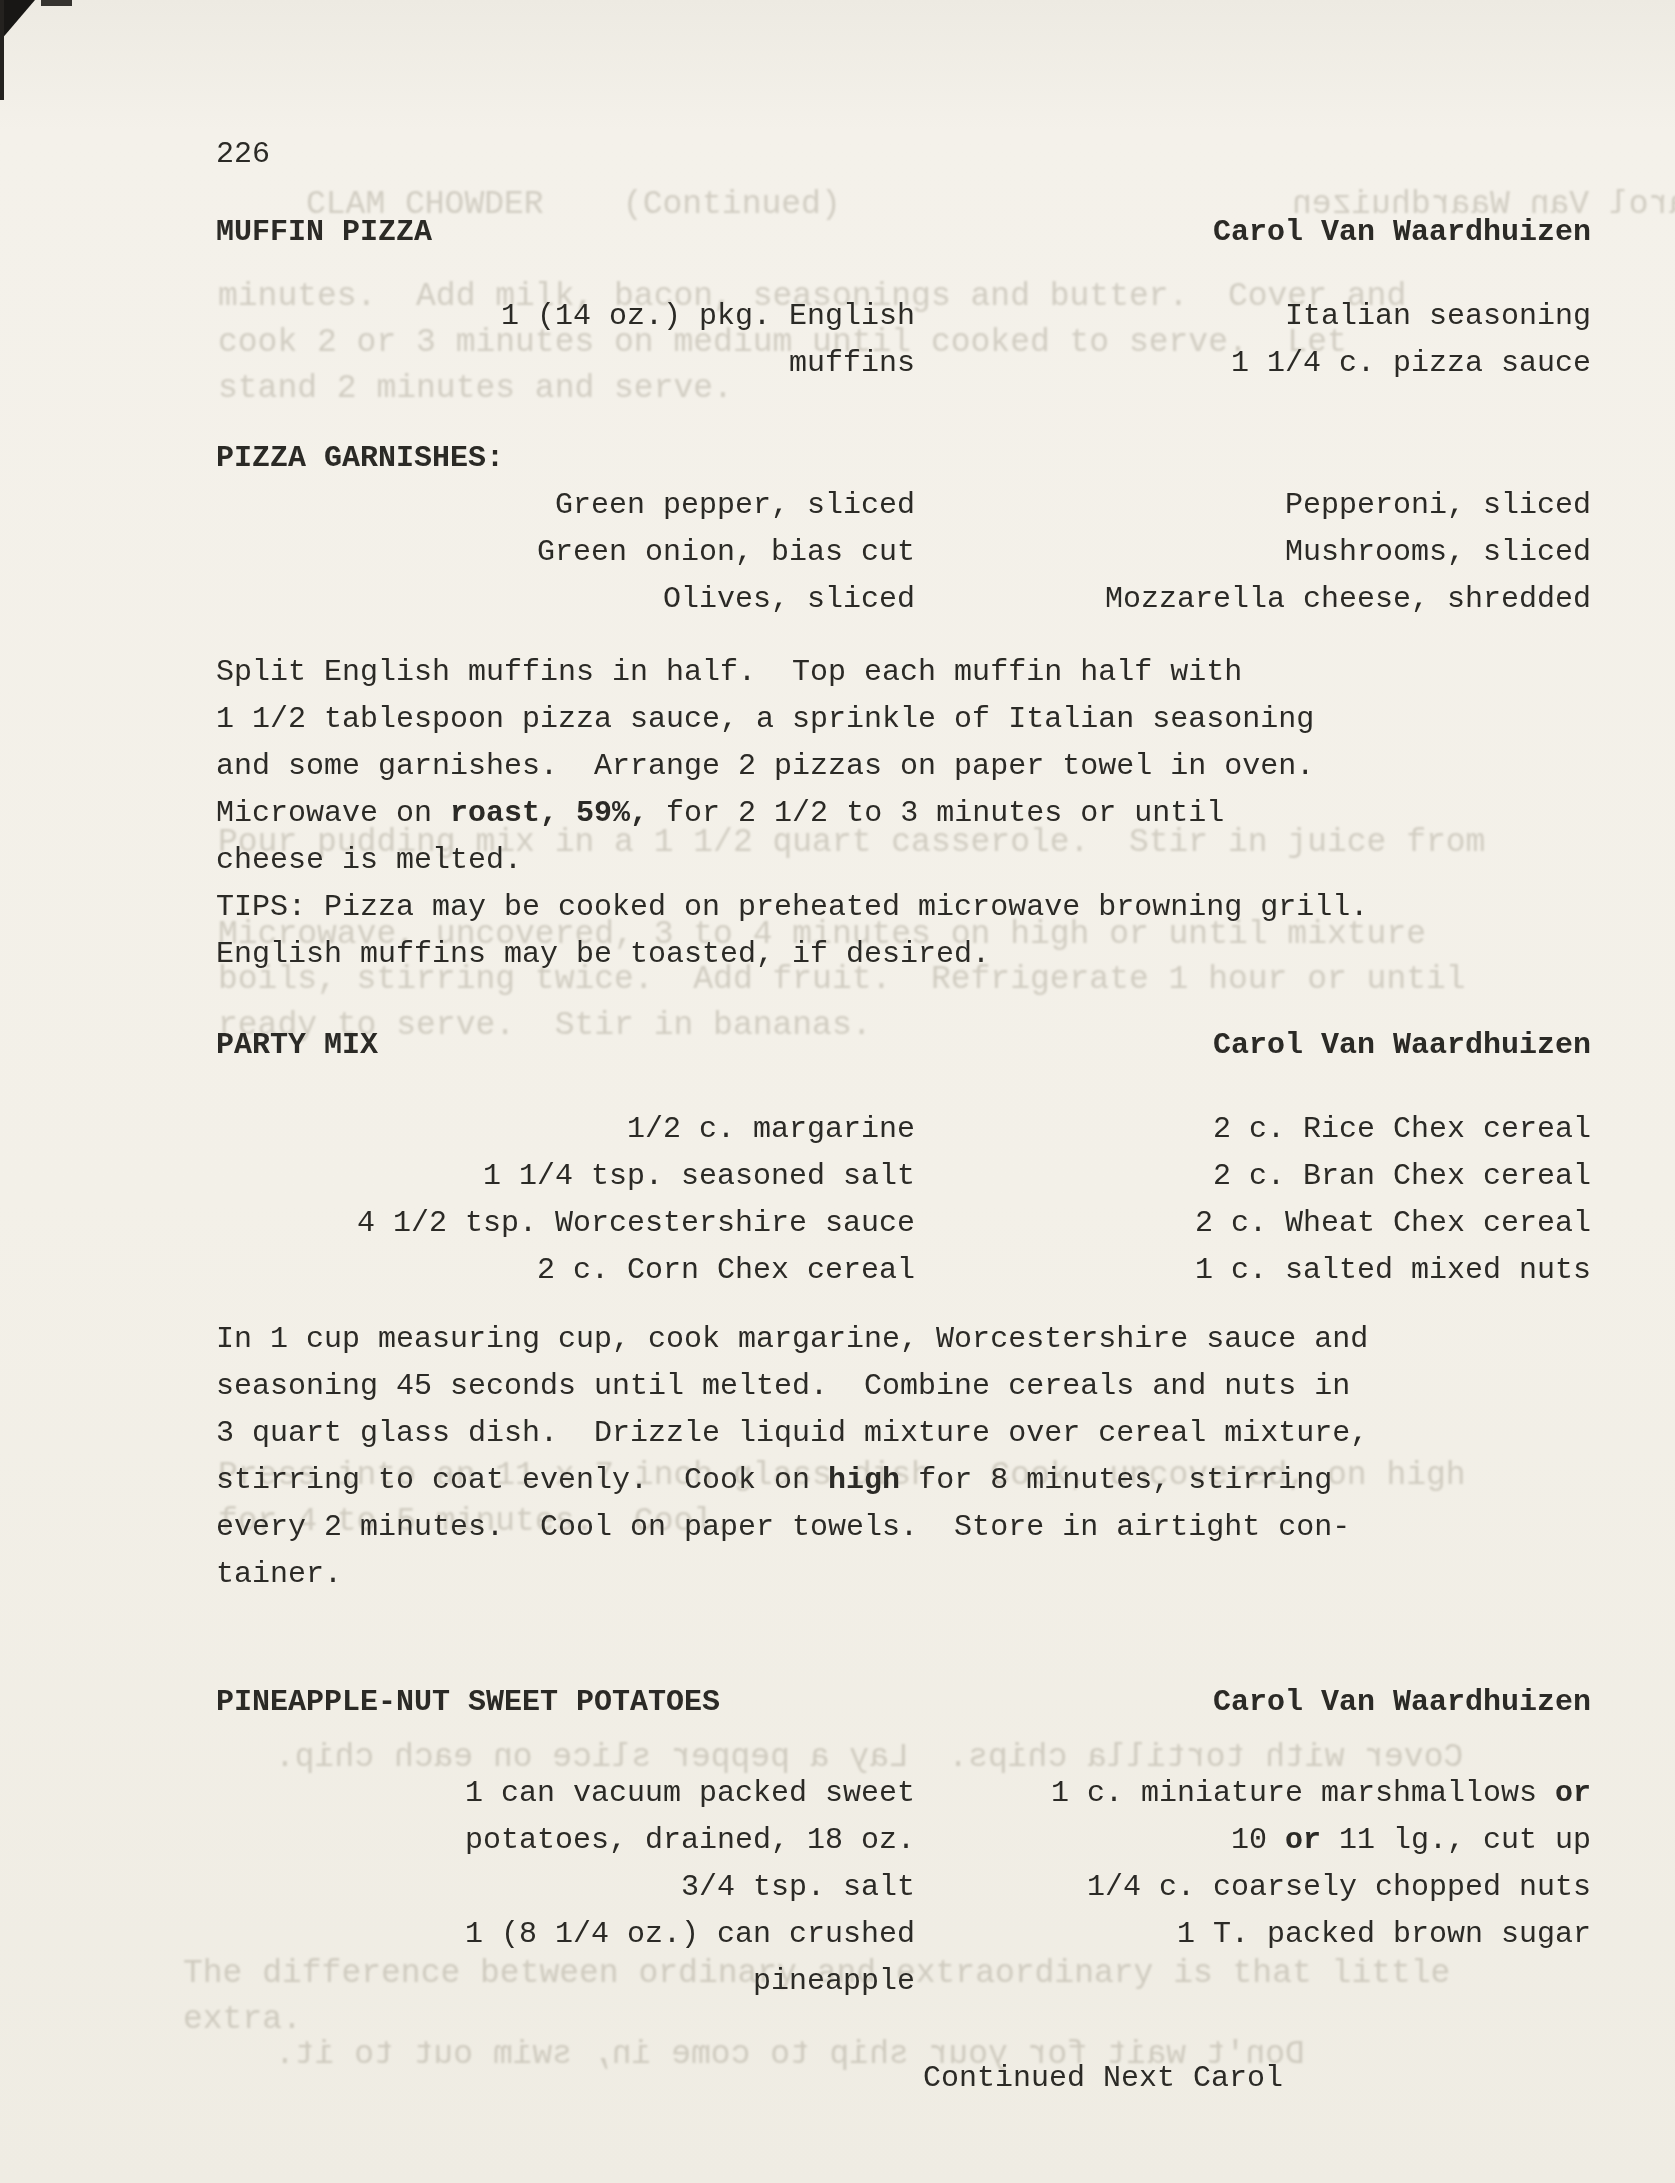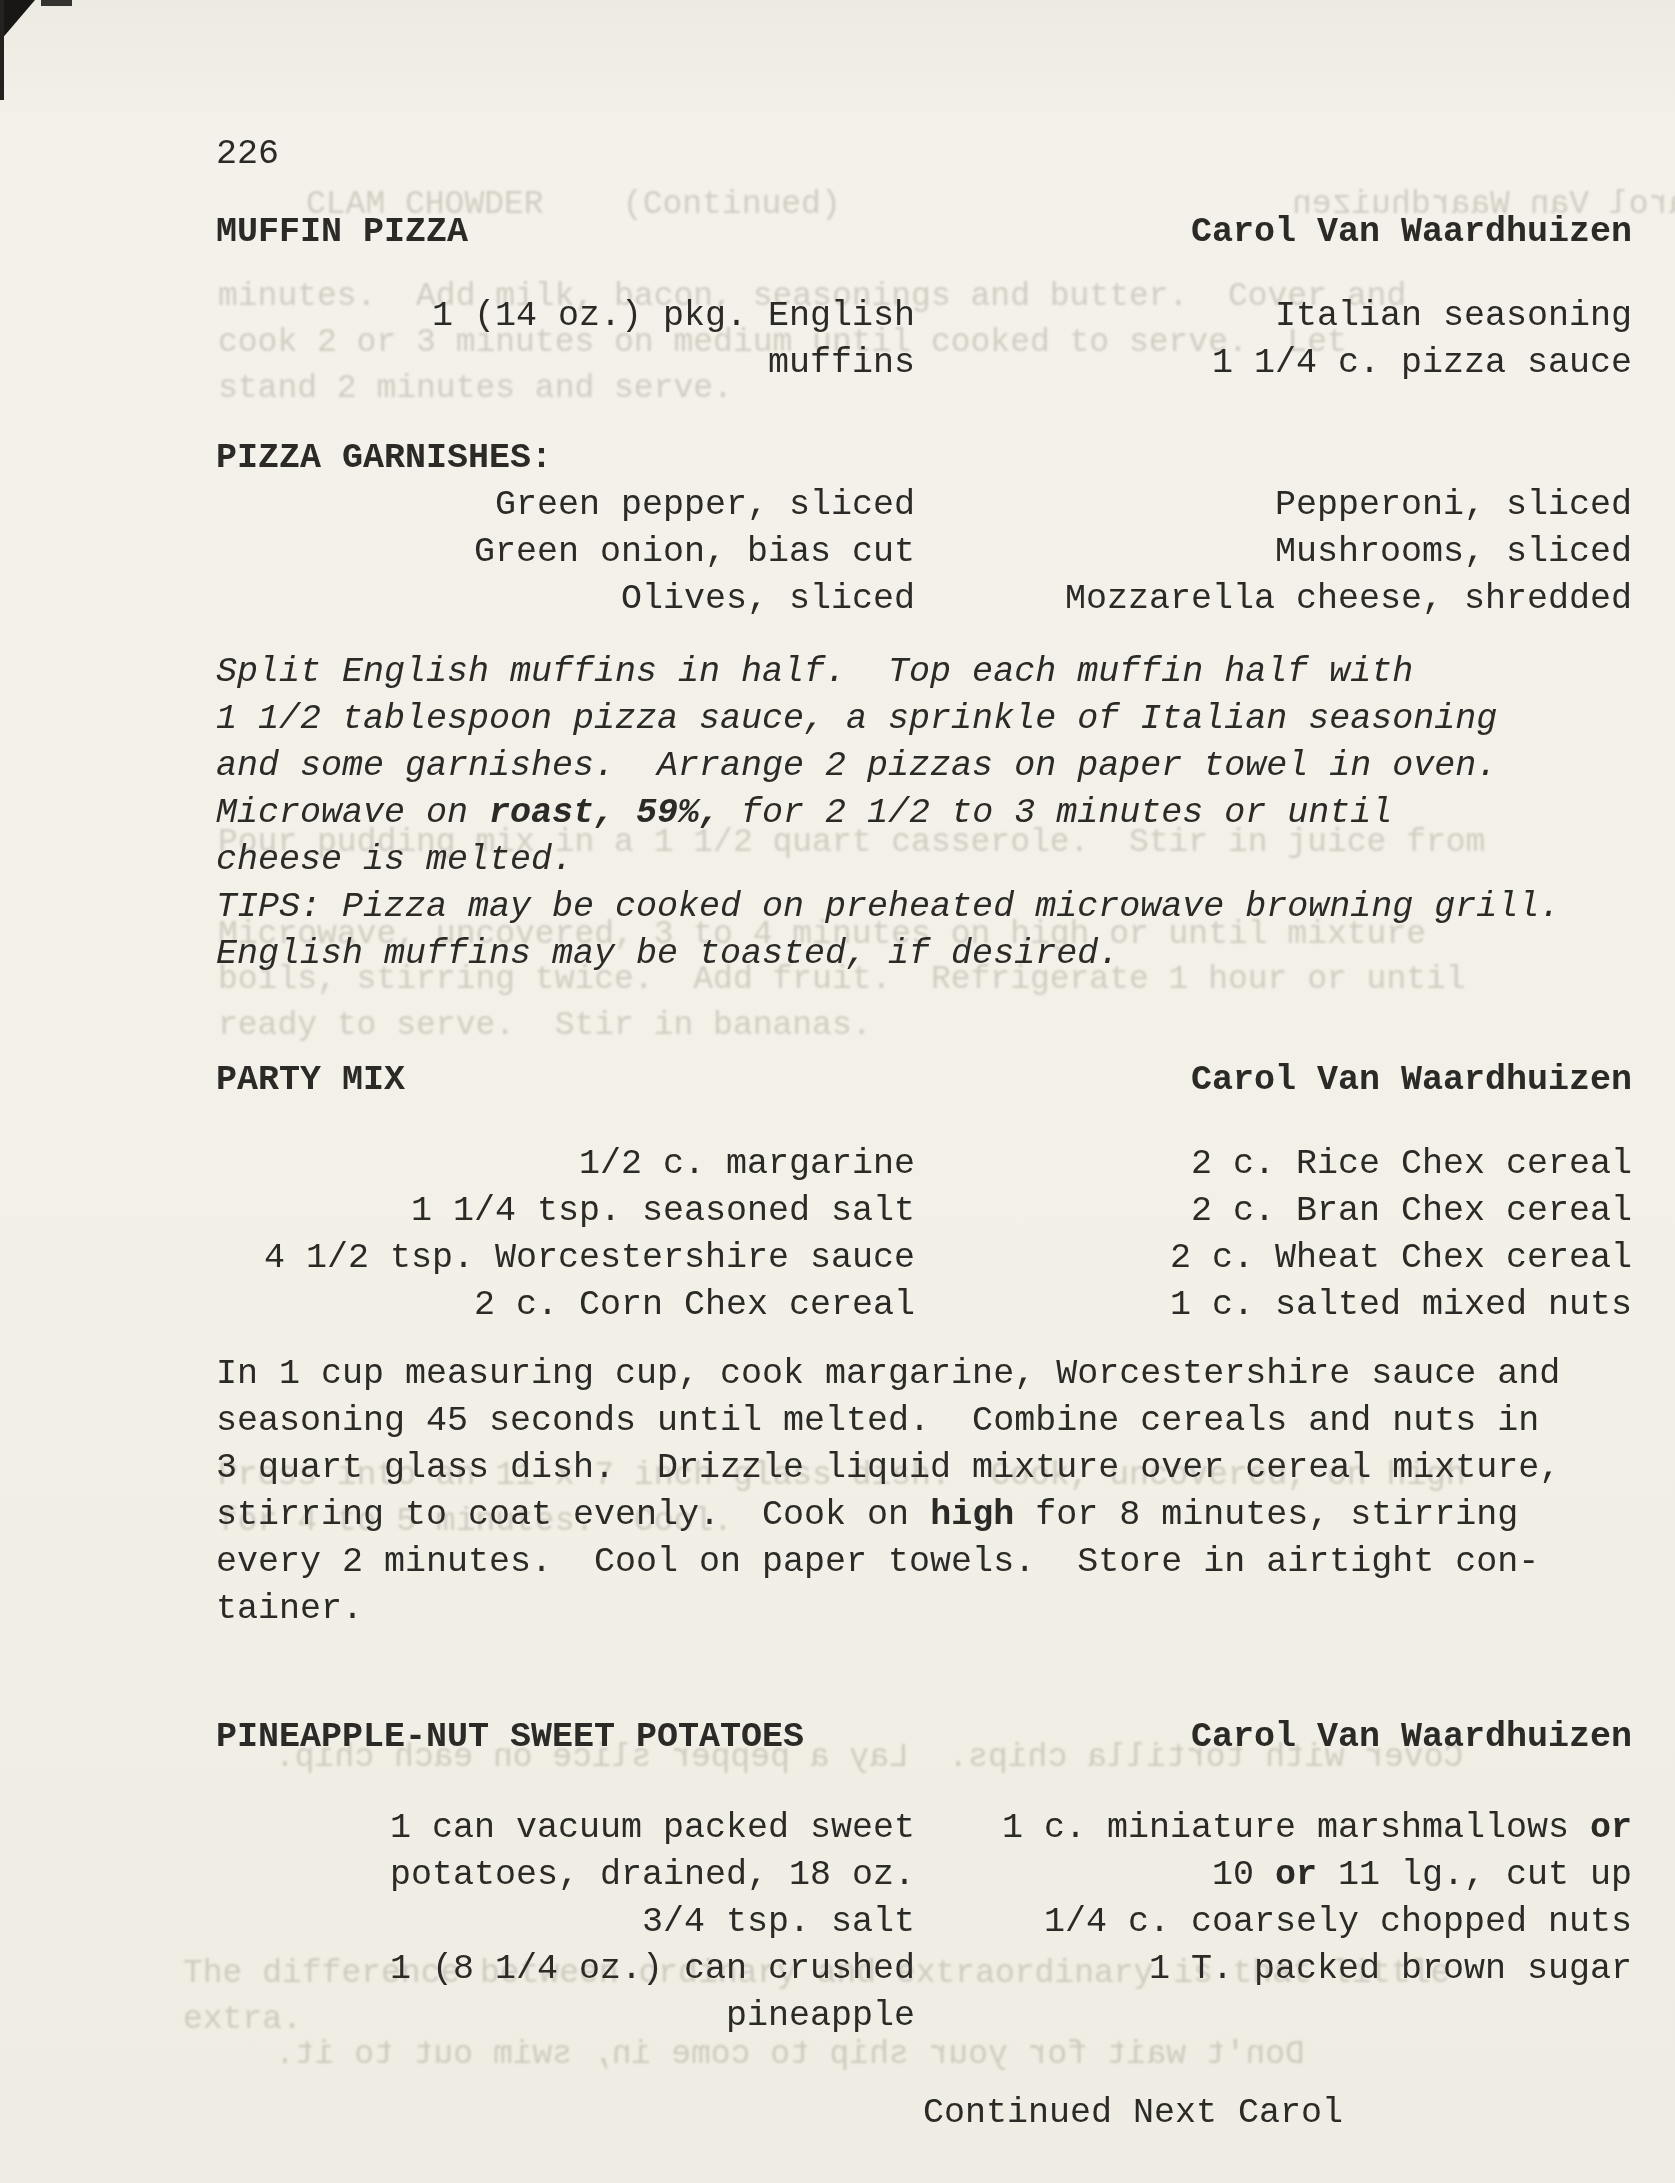--- a/index.html
+++ b/index.html
@@ -2,21 +2,21 @@
 <html style="font-size:7px"><head>
 <meta charset="utf-8">
 <style>
   html,body{margin:0;padding:0;}
   body{
     width:1675px;height:2186px;overflow:hidden;
     background:linear-gradient(180deg,#edeae2 0%,#f4f1ea 6%,#f3f0e8 55%,#efece3 100%);
     font-family:"Liberation Mono","DejaVu Sans Mono",monospace;
   }
   .page{position:relative;width:1675px;height:2186px;overflow:hidden;color:#2b2a26;}
-  .content{position:relative;padding:131px 43px 0 216px;font-size:35px;line-height:47px;z-index:2;}
+  .content{position:relative;padding:131px 84px 0 216px;font-size:30px;line-height:47px;z-index:2;}
   .txt{white-space:pre;}
   .recipe-header{display:flex;justify-content:space-between;font-weight:700;white-space:pre;}
   .cols{display:grid;grid-template-columns:699px 1fr;text-align:right;}
   .subhead{font-weight:700;}
   .footer-line{white-space:pre;margin-left:707px;}
   
   #ghost-layer{position:absolute;top:0;left:0;width:100%;height:100%;z-index:1;pointer-events:none;}
   .ghost{position:absolute;white-space:pre;font-size:33px;line-height:44px;color:#9d9787;opacity:.40;filter:blur(1.1px);}
   .ghost.mirror{transform:scaleX(-1);transform-origin:center;}
   
@@ -69,21 +69,21 @@
       </div>
       <div class="txt subhead">PIZZA GARNISHES:</div>
       <div class="cols" style="margin-bottom:26px;">
         <div class="txt">Green pepper, sliced
 Green onion, bias cut
 Olives, sliced</div>
         <div class="txt">Pepperoni, sliced
 Mushrooms, sliced
 Mozzarella cheese, shredded</div>
       </div>
-      <div class="txt" style="margin-bottom:79px;font-style:italic;"><span>Split English muffins in half.  Top each muffin half with
+      <div class="txt" style="margin-bottom:44px;"><span>Split English muffins in half.  Top each muffin half with
 1 1/2 tablespoon pizza sauce, a sprinkle of Italian seasoning
 and some garnishes.  Arrange 2 pizzas on paper towel in oven.
 Microwave on </span><span style="font-weight: 700;">roast, 59%,</span><span> for 2 1/2 to 3 minutes or until
 cheese is melted.
 TIPS: Pizza may be cooked on preheated microwave browning grill.
 English muffins may be toasted, if desired.</span></div>
     </section>
 
     <section>
       <div class="recipe-header" style="margin-bottom:37px;align-items:center;">

